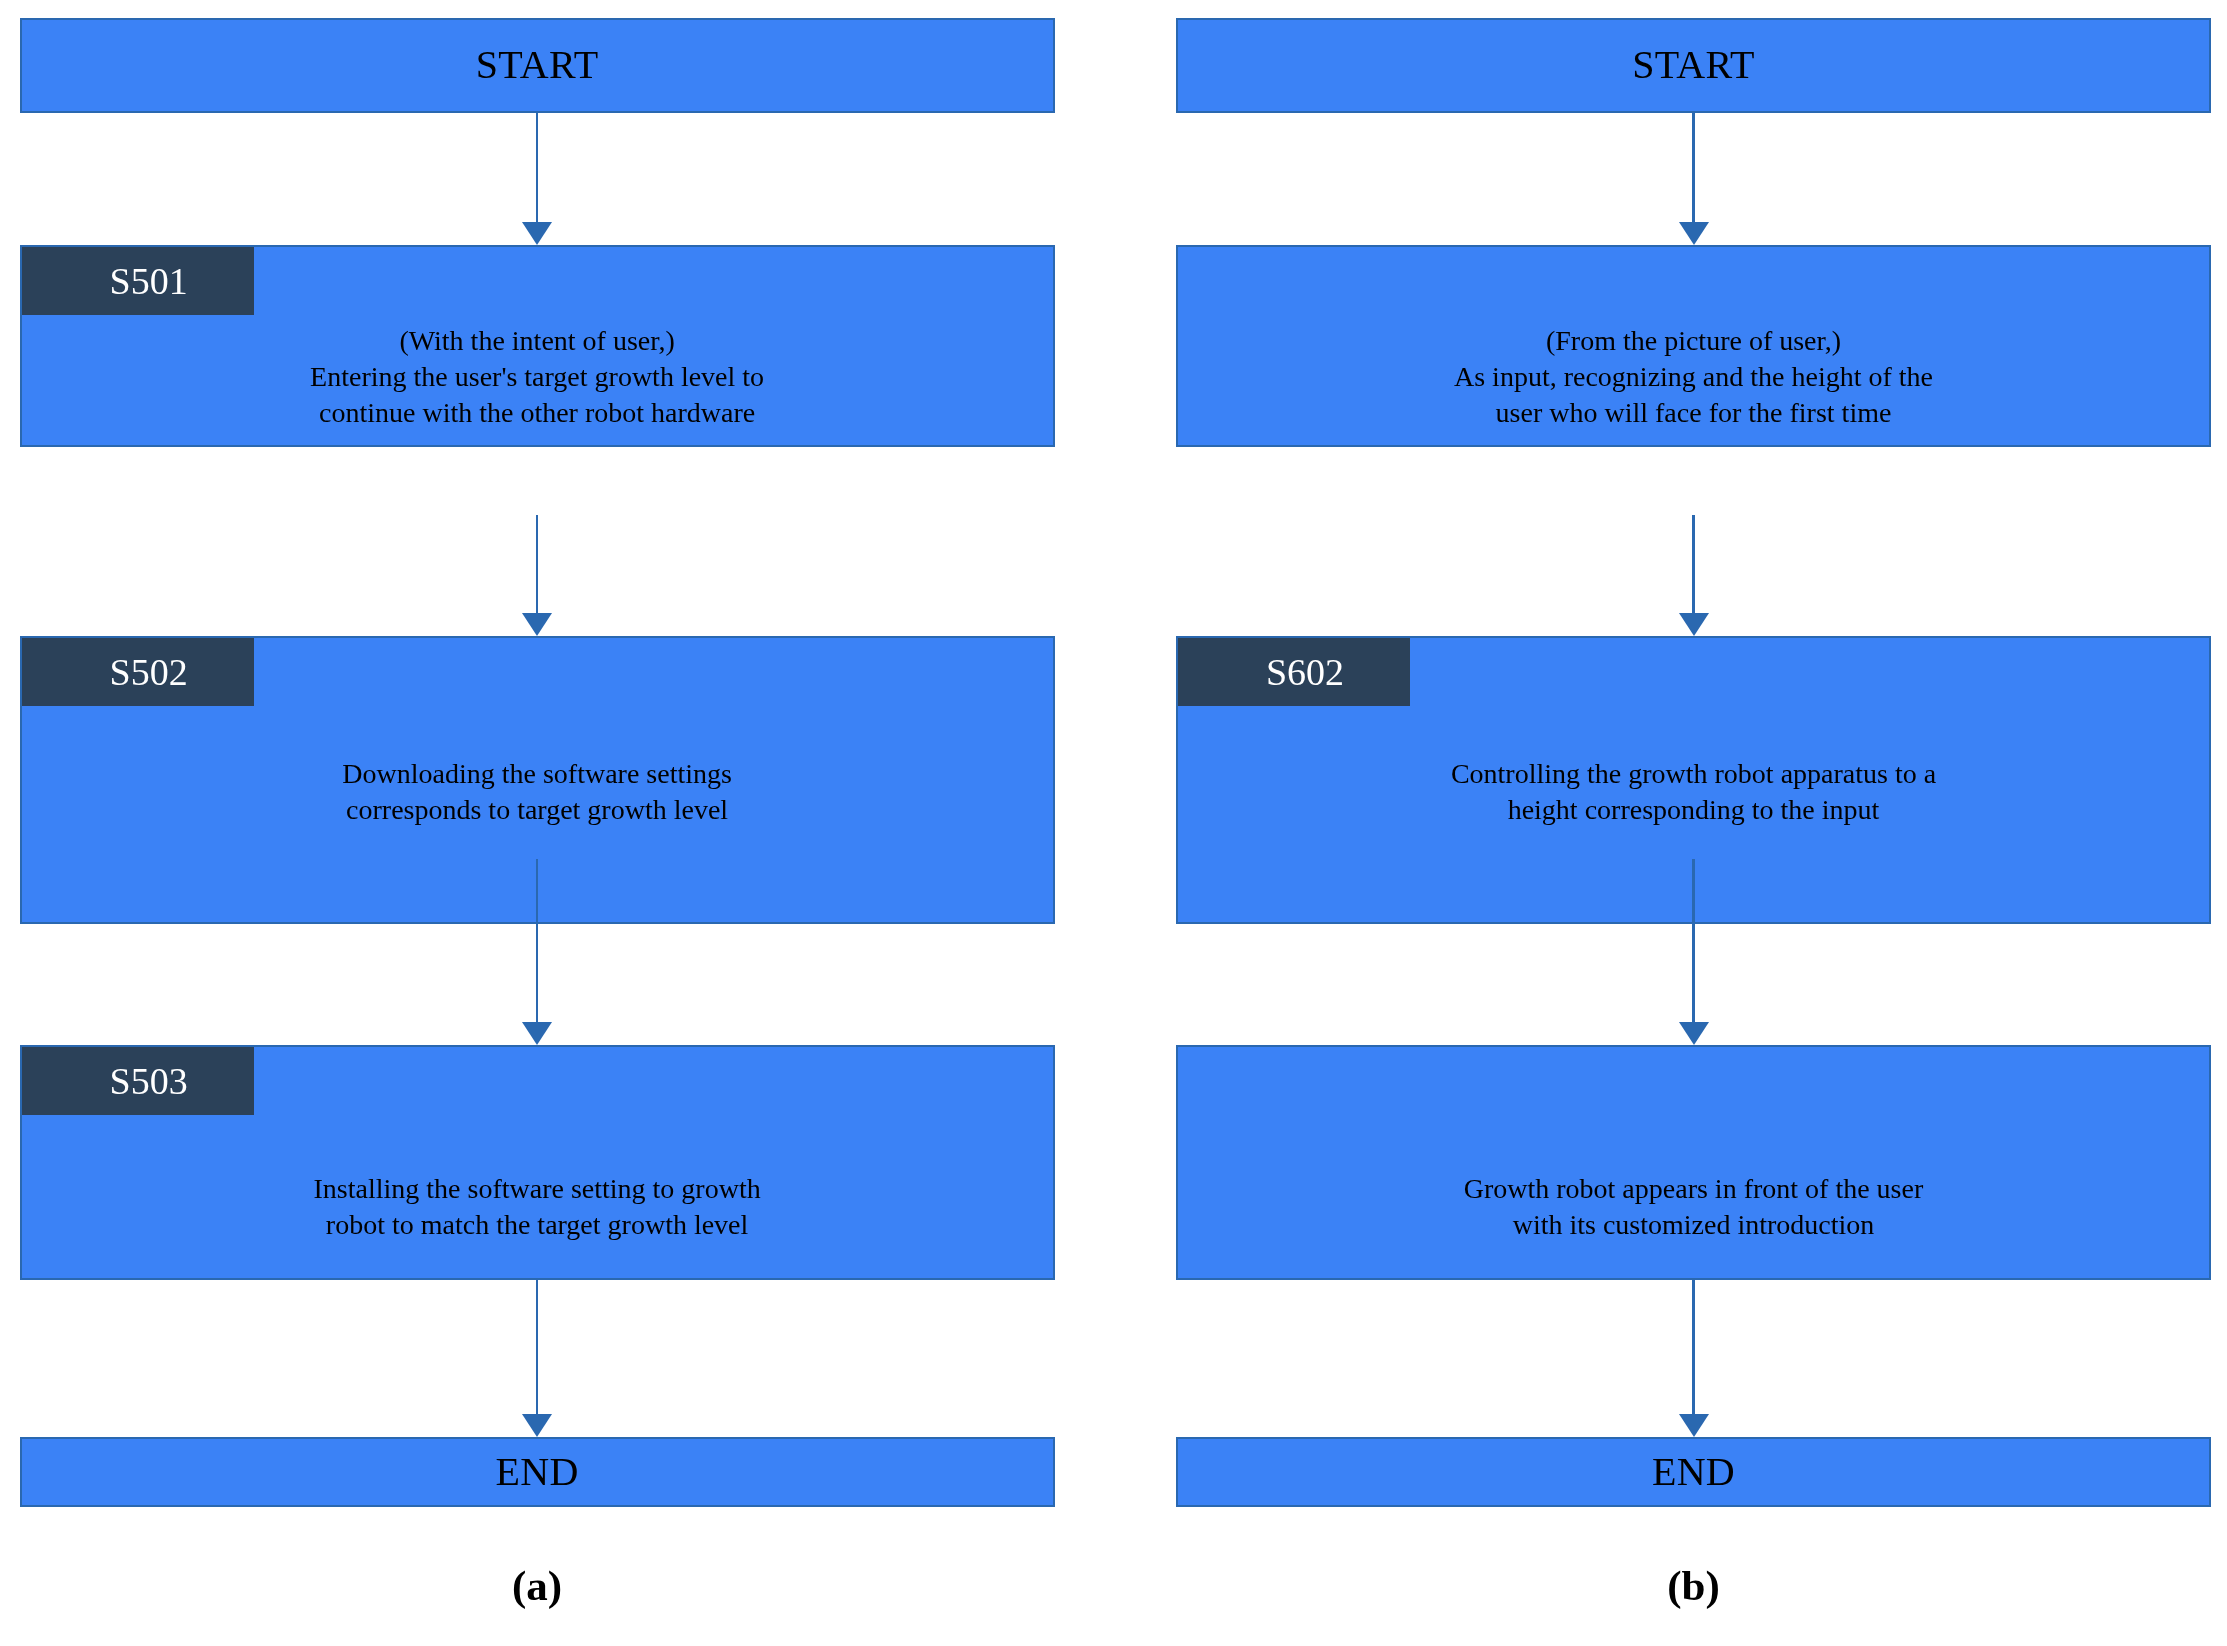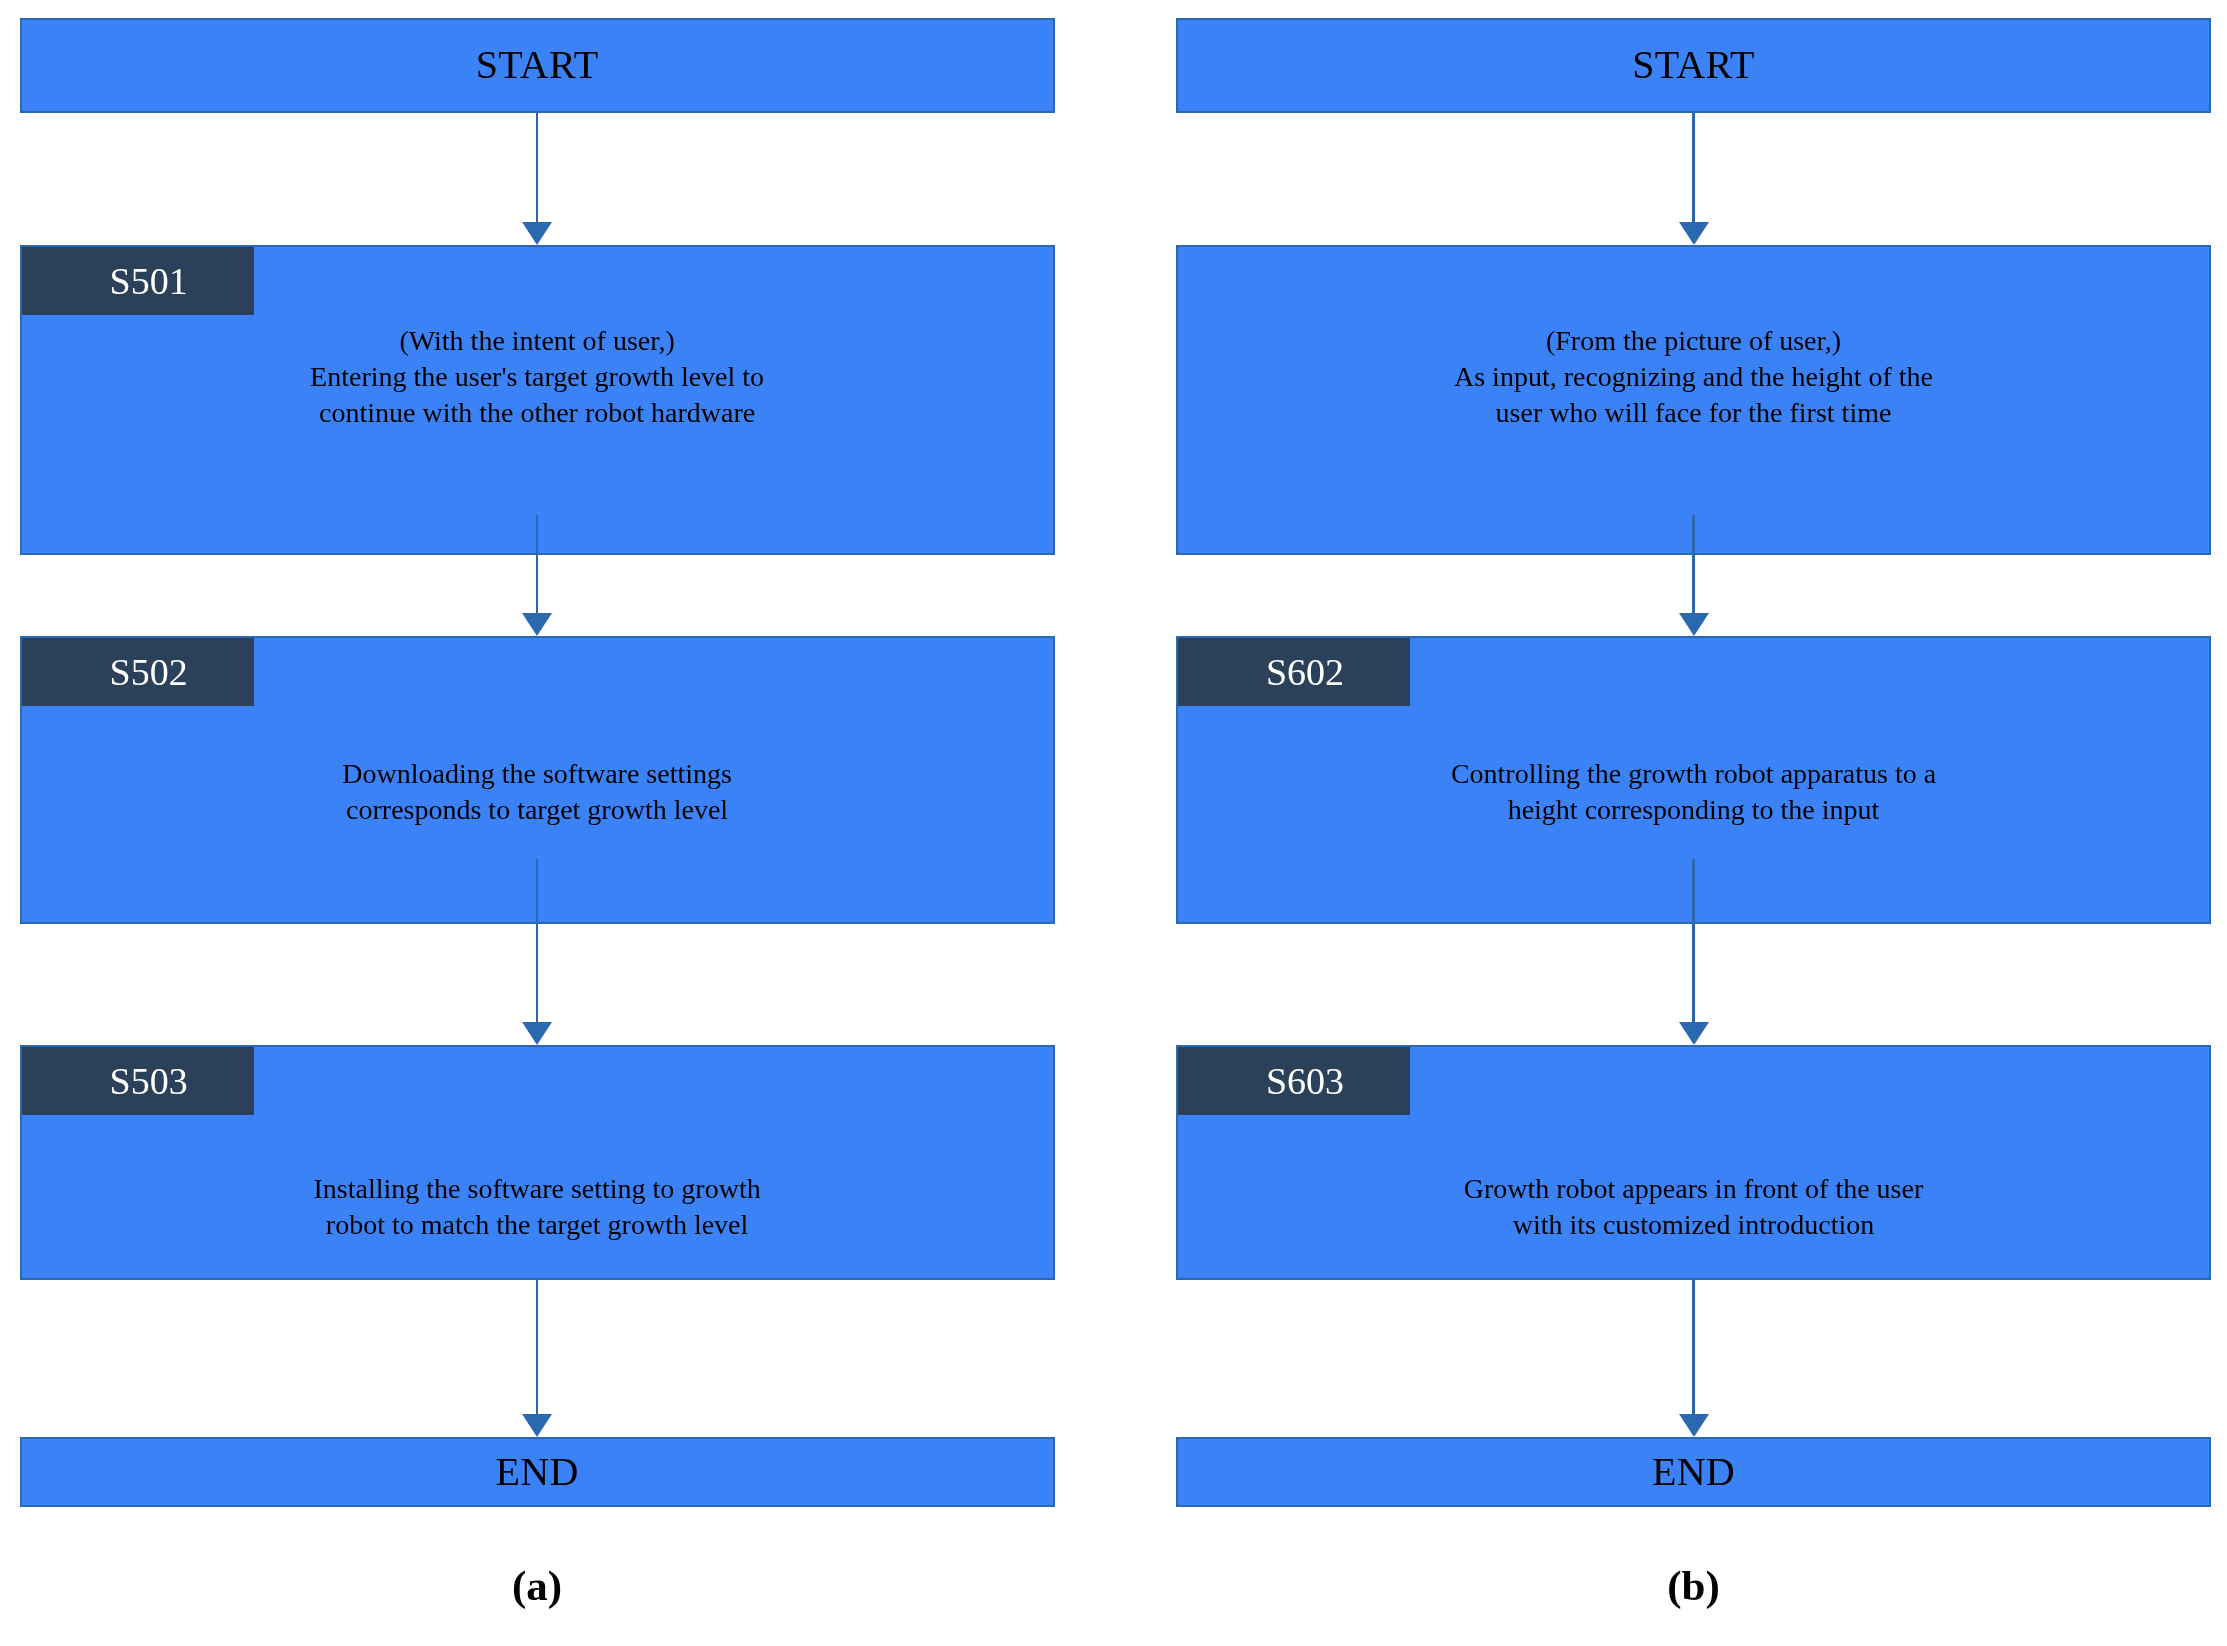--- a/index.html
+++ b/index.html
@@ -51,21 +51,21 @@
     line-height: 1.1;
     letter-spacing: 0.3px;
   }
 
   .node.step {
     display: block;
     position: absolute;
   }
 
   .node-start { top: 17.6px;  height: 95px; }
-  .node-s1    { top: 245px; height: 310px; }
+  .node-s1    { top: 245px; height: 202px; }
   .node-s2    { top: 636px; height: 288px; }
   .node-s3    { top: 1045px; height: 235px; }
   .node-end   { top: 1437px; height: 70px; }
 
   .badge {
     position: absolute;
     left: 0;
     top: 0;
     width: 232px;
     height: 68px;
@@ -216,21 +216,20 @@
       <div class="step-body">Controlling the growth robot apparatus to a
 height corresponding to the input</div>
     </div>
 
     <div class="connector conn-3">
       <div class="line"></div>
       <div class="head"></div>
     </div>
 
     <div class="node step node-s3">
-      <div class="badge">S603</div>
       <div class="step-body">Growth robot appears in front of the user
 with its customized introduction</div>
     </div>
 
     <div class="connector conn-4">
       <div class="line"></div>
       <div class="head"></div>
     </div>
 
     <div class="node terminal node-end">END</div>

